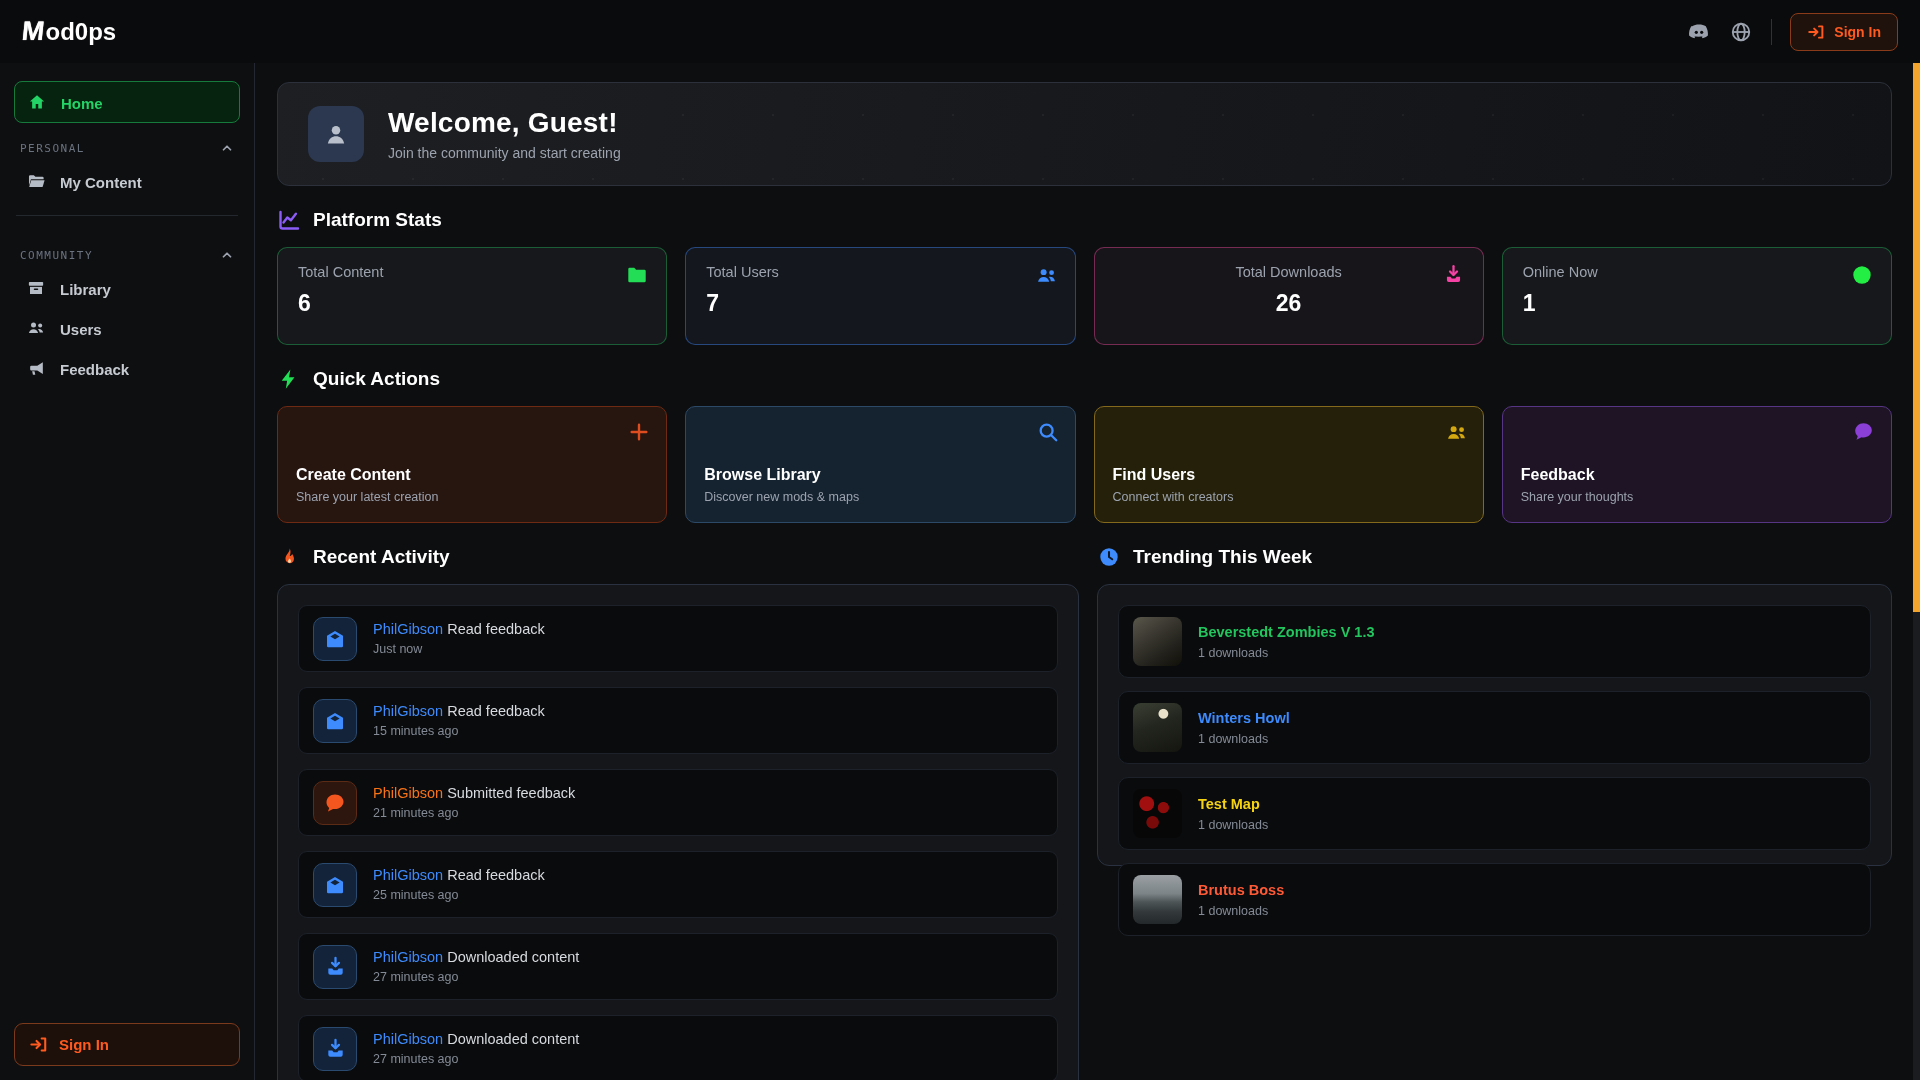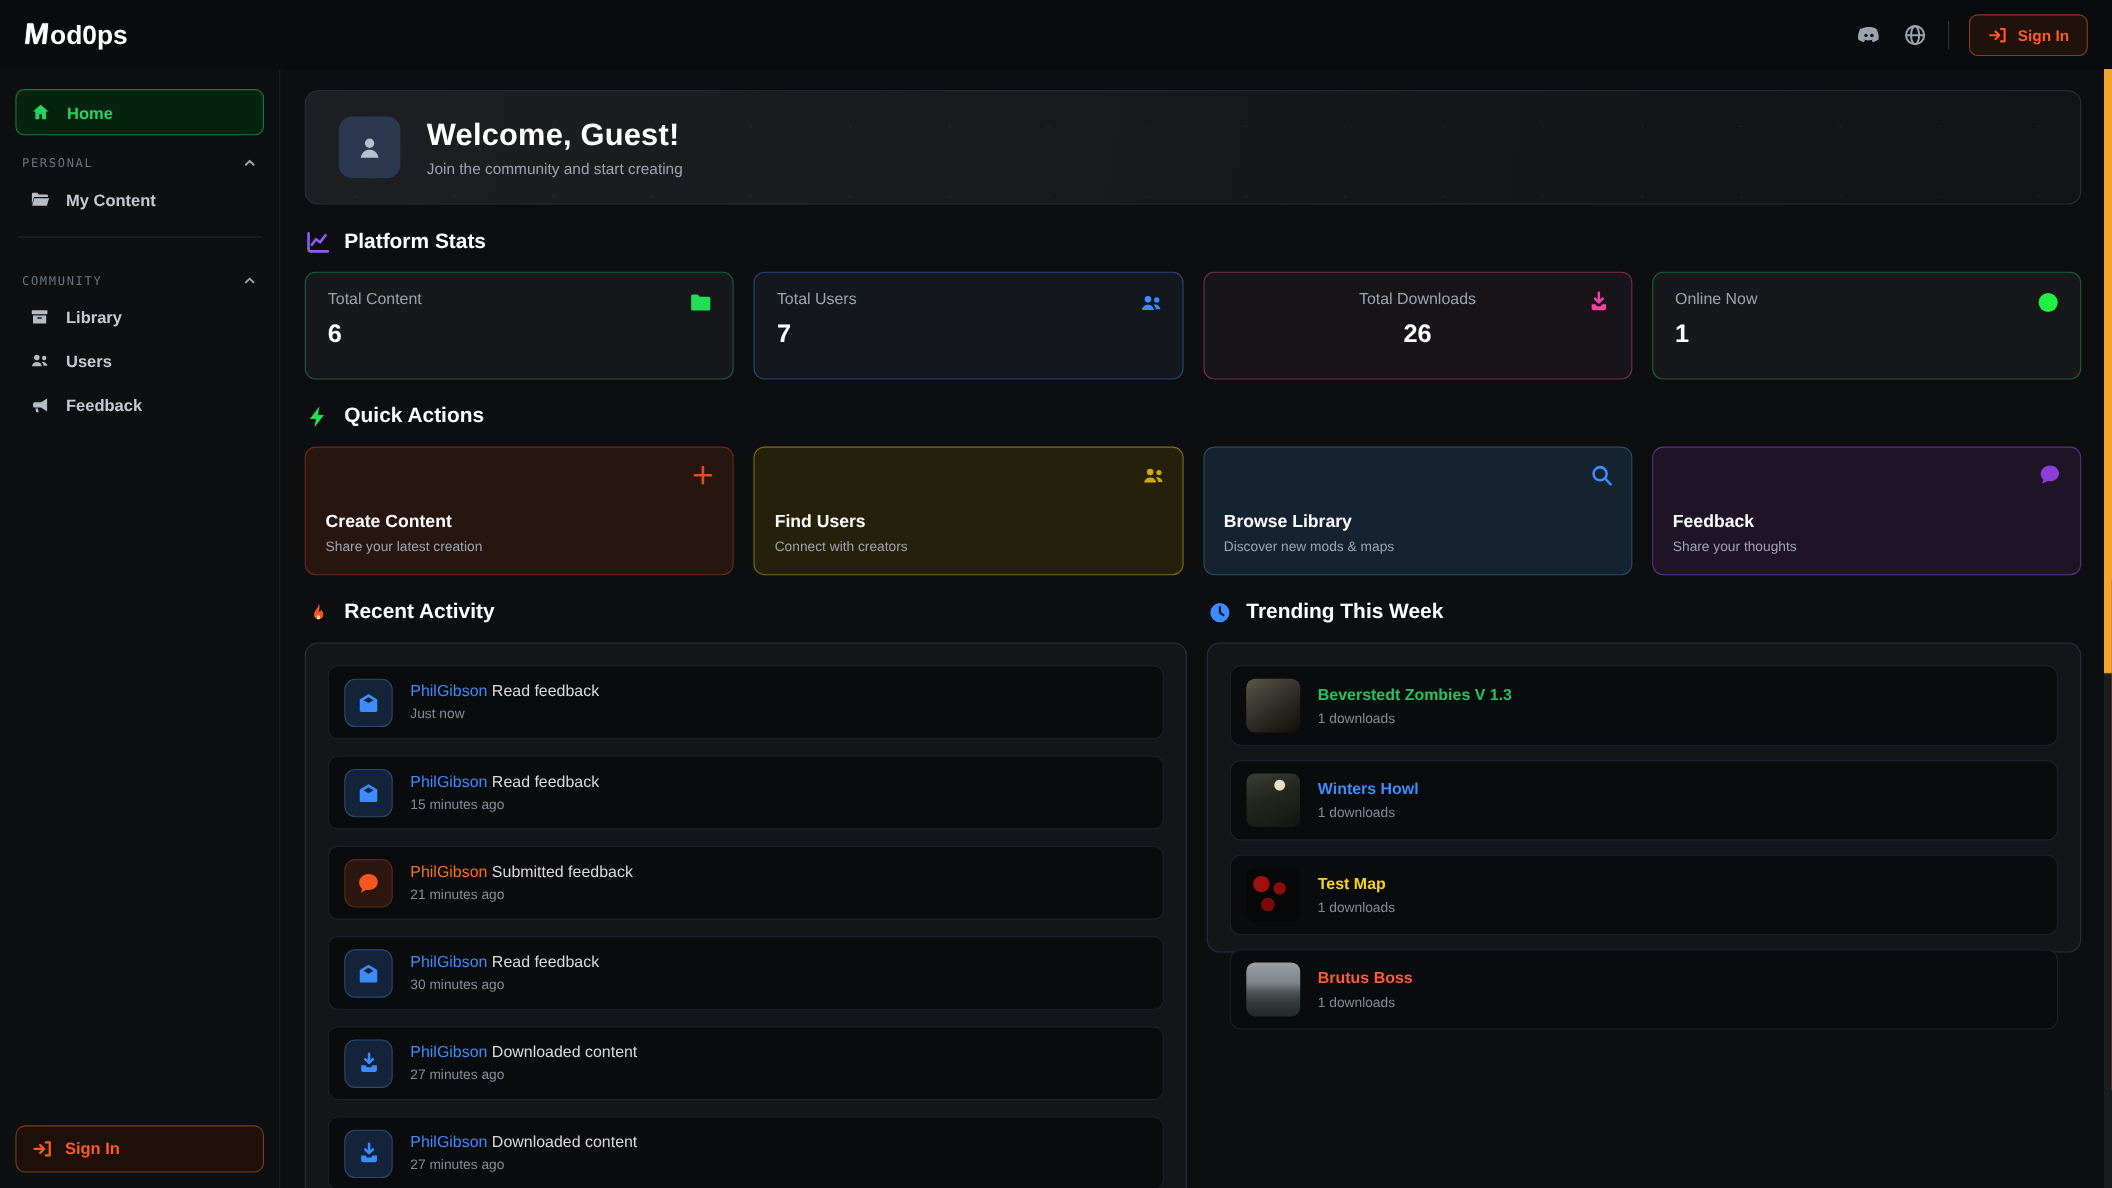--- a/index.html
+++ b/index.html
@@ -320,41 +320,41 @@
       <div class="grid4">
         <div class="qa-card orange">
           <span class="qa-icon">
             <svg width="22" height="22" viewBox="0 0 24 24" fill="none" stroke="#dd4d1f" stroke-width="2.6" stroke-linecap="round">
                 <path d="M12 4v16M4 12h16"></path>
               </svg>
           </span>
           <div class="qa-title">Create Content</div>
           <div class="qa-sub">Share your latest creation</div>
         </div>
+        <div class="qa-card blue">
+          <span class="qa-icon">
+            <svg width="22" height="22" viewBox="0 0 24 24" fill="none" stroke="#3d8bfd" stroke-width="2.5" stroke-linecap="round">
+                <circle cx="10.5" cy="10.5" r="6.5"></circle>
+                <path d="M15.5 15.5L21 21"></path>
+              </svg>
+          </span>
+          <div class="qa-title">Browse Library</div>
+          <div class="qa-sub">Discover new mods &amp; maps</div>
+        </div>
         <div class="qa-card yellow">
           <span class="qa-icon">
             <svg width="23" height="23" viewBox="0 0 24 24" fill="#d4a710">
                 <circle cx="9" cy="8.5" r="3.1"></circle>
                 <path d="M3.2 18.5c.6-3.2 2.9-4.9 5.8-4.9s5.2 1.7 5.8 4.9z"></path>
                 <circle cx="17.3" cy="9" r="2.5"></circle>
                 <path d="M15.5 13.4c2.8 0 4.7 1.6 5.3 4.5h-4.3c-.2-1.9-1-3.4-2.2-4.3.4-.1.8-.2 1.2-.2z"></path>
               </svg>
           </span>
           <div class="qa-title">Find Users</div>
           <div class="qa-sub">Connect with creators</div>
-        </div>
-        <div class="qa-card blue">
-          <span class="qa-icon">
-            <svg width="22" height="22" viewBox="0 0 24 24" fill="none" stroke="#3d8bfd" stroke-width="2.5" stroke-linecap="round">
-                <circle cx="10.5" cy="10.5" r="6.5"></circle>
-                <path d="M15.5 15.5L21 21"></path>
-              </svg>
-          </span>
-          <div class="qa-title">Browse Library</div>
-          <div class="qa-sub">Discover new mods &amp; maps</div>
         </div>
         <div class="qa-card purple">
           <span class="qa-icon">
             <svg width="21" height="21" viewBox="0 0 24 24" fill="#8b3fd6">
                 <path d="M12 2.5c5.2 0 9.5 3.6 9.5 8.2s-4.3 8.2-9.5 8.2c-.8 0-1.6-.1-2.3-.3L4 21.5l1.4-4.2c-1.8-1.5-2.9-3.6-2.9-6.1 0-4.6 4.3-8.7 9.5-8.7z"></path>
               </svg>
           </span>
           <div class="qa-title">Feedback</div>
           <div class="qa-sub">Share your thoughts</div>
         </div>
@@ -414,21 +414,21 @@
 
             <div class="act-item">
               <span class="act-icon blue">
                 <svg width="24" height="24" viewBox="0 0 24 24">
                     <path fill="#3d8bfd" d="M4 8.8L12 4l8 4.8V19a1.2 1.2 0 01-1.2 1.2H5.2A1.2 1.2 0 014 19z"></path>
                     <path fill="#12233a" d="M12 6.8l4.6 2.7L12 12.2 7.4 9.5z"></path>
                   </svg>
               </span>
               <div>
                 <div class="act-line"><span class="act-user blue">PhilGibson</span> <span>Read feedback</span></div>
-                <div class="act-time">30 minutes ago</div>
+                <div class="act-time">25 minutes ago</div>
               </div>
             </div>
 
             <div class="act-item">
               <span class="act-icon blue">
                 <svg width="23" height="23" viewBox="0 0 24 24">
                     <path d="M12 3v8.5" stroke="#3d8bfd" stroke-width="2.4" stroke-linecap="round"></path>
                     <path d="M8.4 8.2l3.6 3.6 3.6-3.6" stroke="#3d8bfd" stroke-width="2.4" stroke-linecap="round" stroke-linejoin="round" fill="none"></path>
                     <path d="M4.5 14v4.5a2 2 0 002 2h11a2 2 0 002-2V14h-4.2l-1.4 1.9H10l-1.4-1.9z" fill="#3d8bfd"></path>
                   </svg>

